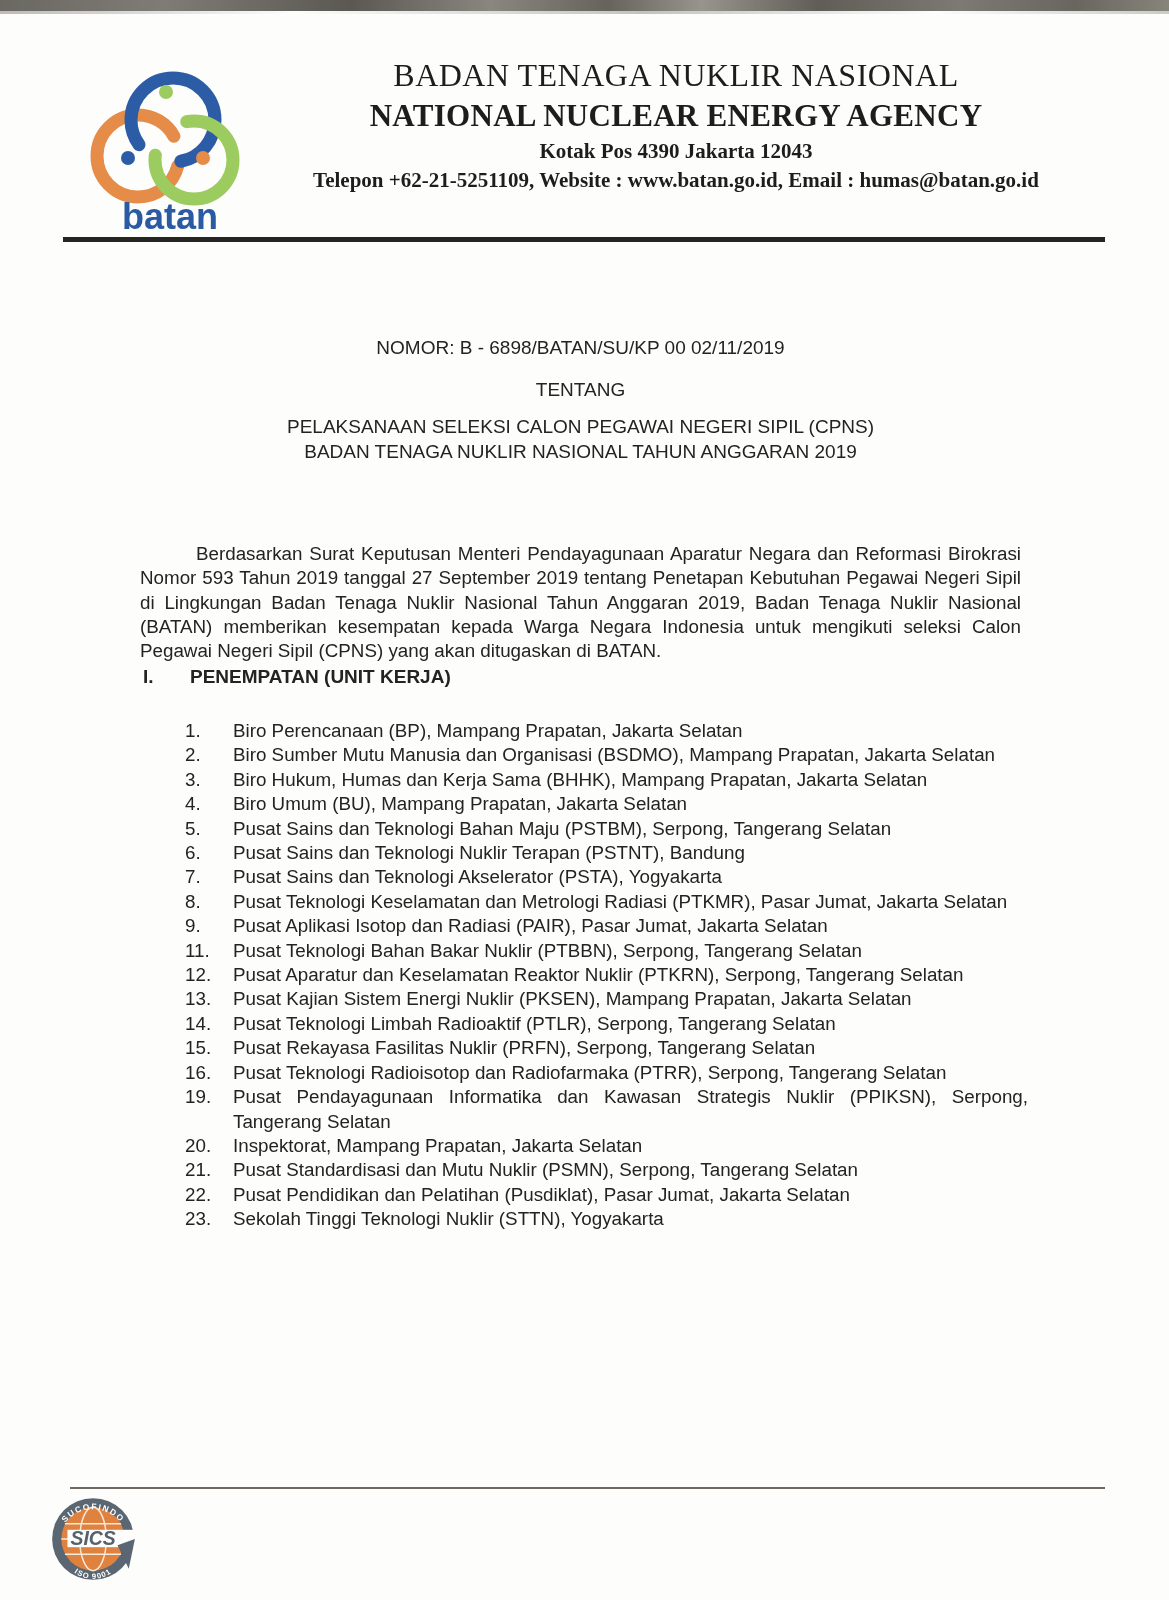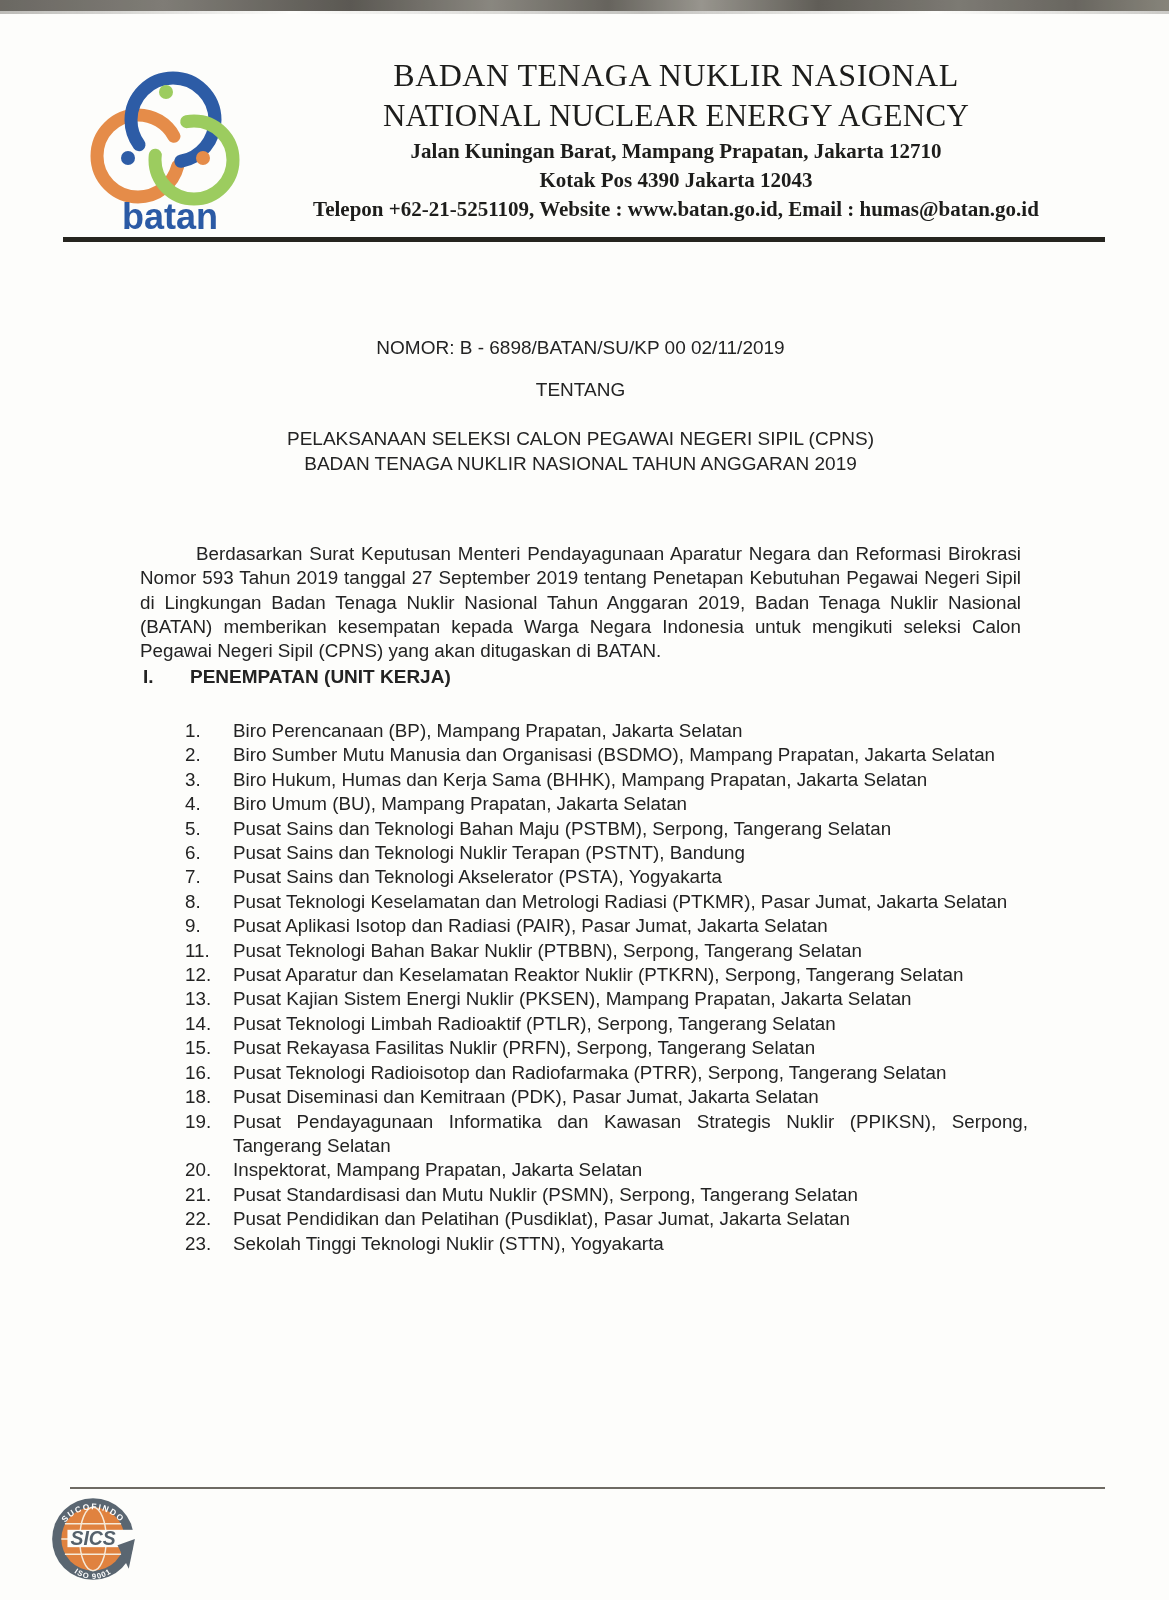--- a/index.html
+++ b/index.html
@@ -12,30 +12,30 @@
       #524f48 52%,#8a877f 60%,#4b4841 70%,#6b6861 82%,#55524b 92%,#777469 100%);}
   .scan-strip::after{content:"";position:absolute;left:0;top:100%;width:100%;height:3px;
     background:linear-gradient(90deg,rgba(90,87,80,.45),rgba(90,87,80,0) 25%,
       rgba(90,87,80,.4) 55%,rgba(90,87,80,0) 80%,rgba(90,87,80,.35));}
 
   .batan-logo{position:absolute;left:90px;top:52px;}
 
   .lh-text{position:absolute;left:252px;top:46px;width:848px;text-align:center;
            font-family:"Liberation Serif",serif;color:#1d1d1b;}
   .lh-name-id{font-size:32px;line-height:40px;letter-spacing:.5px;margin-top:9px;}
-  .lh-name-en{font-size:31px;line-height:42px;letter-spacing:.3px;}
+  .lh-name-en{font-size:31px;line-height:42px;letter-spacing:.3px;font-weight:bold;}
   .lh-addr{font-size:21px;font-weight:bold;line-height:29px;}
 
   .rule{position:absolute;left:63px;top:237px;width:1042px;height:5px;background:#26251f;}
 
   .announce{position:absolute;left:140px;top:336px;width:881px;text-align:center;
             font-size:19px;line-height:24.5px;}
   .announce .t{font-weight:bold;}
   .announce .about{margin-top:17px;}
-  .announce .subj{margin-top:25px;}
+  .announce .subj{margin-top:13px;}
 
   .para{position:absolute;left:140px;top:523px;width:881px;font-size:18.8px;
         line-height:24.4px;text-align:justify;text-indent:56px;}
 
   .sec-head{position:absolute;left:143px;top:666px;font-size:19px;font-weight:bold;display:flex;}
   .sec-head .num{width:47px;flex:0 0 47px;}
 
   .list{position:absolute;left:185px;top:719px;width:843px;font-size:18.8px;line-height:24.4px;}
   .row{display:flex;}
   .row .no{width:48px;flex:0 0 48px;}
@@ -59,21 +59,20 @@
     </g>
     <circle cx="76" cy="40" r="7" fill="#9ccc5f"></circle>
     <circle cx="38" cy="106" r="7" fill="#2d5ca6"></circle>
     <circle cx="113" cy="106" r="7" fill="#e58c49"></circle>
     <text x="80" y="177" text-anchor="middle" font-family="Liberation Sans, sans-serif" font-size="36" font-weight="bold" fill="#2b5aa5">batan</text>
   </svg>
 
   <div class="lh-text">
     <div class="lh-name-id">BADAN TENAGA NUKLIR NASIONAL</div>
     <div class="lh-name-en">NATIONAL NUCLEAR ENERGY AGENCY</div>
-    <div class="lh-addr">Jalan Kuningan Barat, Mampang Prapatan, Jakarta 12710</div>
     <div class="lh-addr">Kotak Pos 4390 Jakarta 12043</div>
     <div class="lh-addr">Telepon +62-21-5251109, Website : www.batan.go.id, Email : humas@batan.go.id</div>
   </div>
 
   <div class="rule"></div>
 
   <div class="announce">
     <div>NOMOR: B - 6898/BATAN/SU/KP 00 02/11/2019</div>
     <div class="about">TENTANG</div>
     <div class="subj">PELAKSANAAN SELEKSI CALON PEGAWAI NEGERI SIPIL (CPNS)</div>
@@ -159,24 +158,20 @@
         <span class="no">15.</span>
         <span class="txt">Pusat Rekayasa Fasilitas Nuklir (PRFN), Serpong, Tangerang Selatan</span>
       </div>
 
       <div class="row">
         <span class="no">16.</span>
         <span class="txt">Pusat Teknologi Radioisotop dan Radiofarmaka (PTRR), Serpong, Tangerang Selatan</span>
       </div>
 
 
-      <div class="row">
-        <span class="no">18.</span>
-        <span class="txt">Pusat Diseminasi dan Kemitraan (PDK), Pasar Jumat, Jakarta Selatan</span>
-      </div>
 
       <div class="row">
         <span class="no">19.</span>
         <span class="txt">Pusat Pendayagunaan Informatika dan Kawasan Strategis Nuklir (PPIKSN), Serpong, Tangerang Selatan</span>
       </div>
 
       <div class="row">
         <span class="no">20.</span>
         <span class="txt">Inspektorat, Mampang Prapatan, Jakarta Selatan</span>
       </div>

